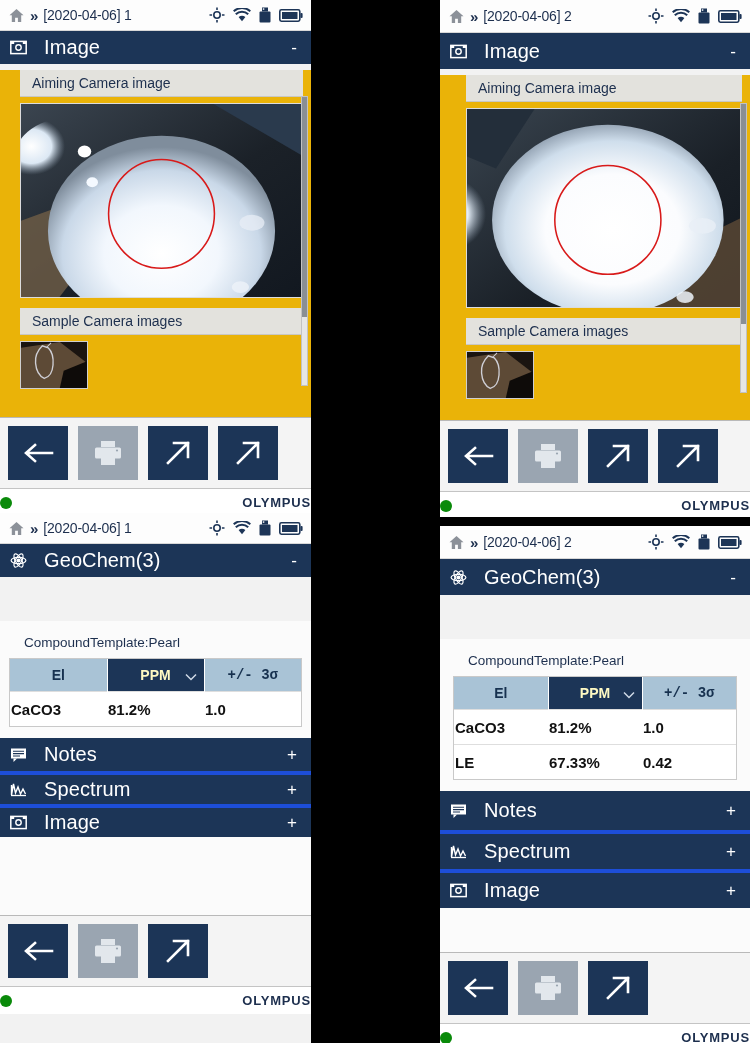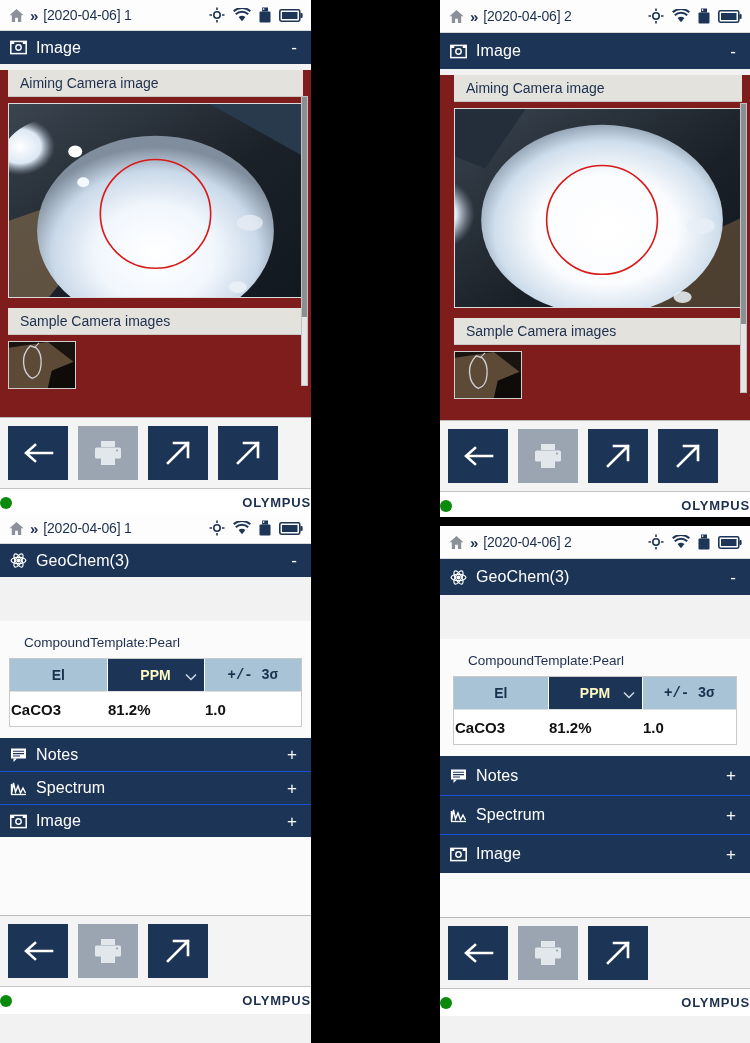--- a/index.html
+++ b/index.html
@@ -16,27 +16,27 @@
   .statusbar{height:31px;background:#fdfdfd;display:flex;align-items:center;
              padding:0 8px;box-sizing:border-box;border-bottom:1px solid #d8d8d8;}
   .sb-left{display:flex;align-items:center;gap:5px;}
   .sb-title{color:#1d2f4e;font-size:14px;letter-spacing:-.2px;white-space:nowrap;}
   .sb-right{margin-left:auto;display:flex;align-items:center;gap:8px;}
   .ic{display:block;}
 
   
   .sect{height:33px;background:#1c3557;display:flex;align-items:center;
         padding:0 10px;box-sizing:border-box;color:#fff;}
-  .sect + .sect{border-top:1px solid #1d4ed8;}
+  .sect + .sect{border-top:4px solid #1d4ed8;}
   .sect .s-ic{width:17px;height:17px;margin-right:9px;flex:0 0 auto;}
-  .sect .s-lb{font-size:16px;font-weight:400;letter-spacing:.1px;}
+  .sect .s-lb{font-size:20px;font-weight:400;letter-spacing:.1px;margin-left:8px;}
   .sect .s-tg{margin-left:auto;font-size:17px;line-height:1;padding-right:4px;}
 
   
-  .content{background:#7f1d1d;}
+  .content{background:#eab308;padding-left:12px;}
   .subhdr{background:#e3e2dd;color:#1d2f4e;font-size:14px;
           padding:5px 12px;margin:6px 8px 0 8px;border-bottom:1px solid #c9c8c3;}
   .imgwrap{margin:6px 8px 0 8px;position:relative;}
   .camimg{width:100%;height:195px;display:block;border:1px solid #dcdcdc;box-sizing:border-box;}
   .thumbrow{margin:6px 8px 0 8px;height:50px;}
   .thumb{width:68px;height:48px;display:block;border:1px solid #cfcfcf;box-sizing:border-box;}
 
   
   .vscroll{position:absolute;width:7px;background:#e6e6e6;border:1px solid #c2c2c2;box-sizing:border-box;}
   .vscroll i{display:block;background:#8a8f94;width:100%;}
@@ -546,20 +546,25 @@
         </th>
         <th>+/- 3σ</th>
       </tr>
         </thead>
       <tbody>
         <tr>
           <td>CaCO3</td>
           <td>81.2%</td>
           <td>1.0</td>
         </tr>
+        <tr>
+          <td>LE</td>
+          <td>67.33%</td>
+          <td>0.42</td>
+        </tr>
       </tbody>
     </table>
   </div>
 
   <div class="sect" style="height:39px;">
     <span class="s-ic"><svg width="17" height="17" viewBox="0 0 17 17">
           <rect x="1" y="2.5" width="15" height="10" fill="#fff"></rect>
           <path d="M3.5 12.5 L3.5 16 L7 12.5Z" fill="#fff"></path>
           <path d="M3 5.2h11M3 7.6h11M3 10h7" stroke="#1c3557" stroke-width="1.1"></path>
         </svg></span>

